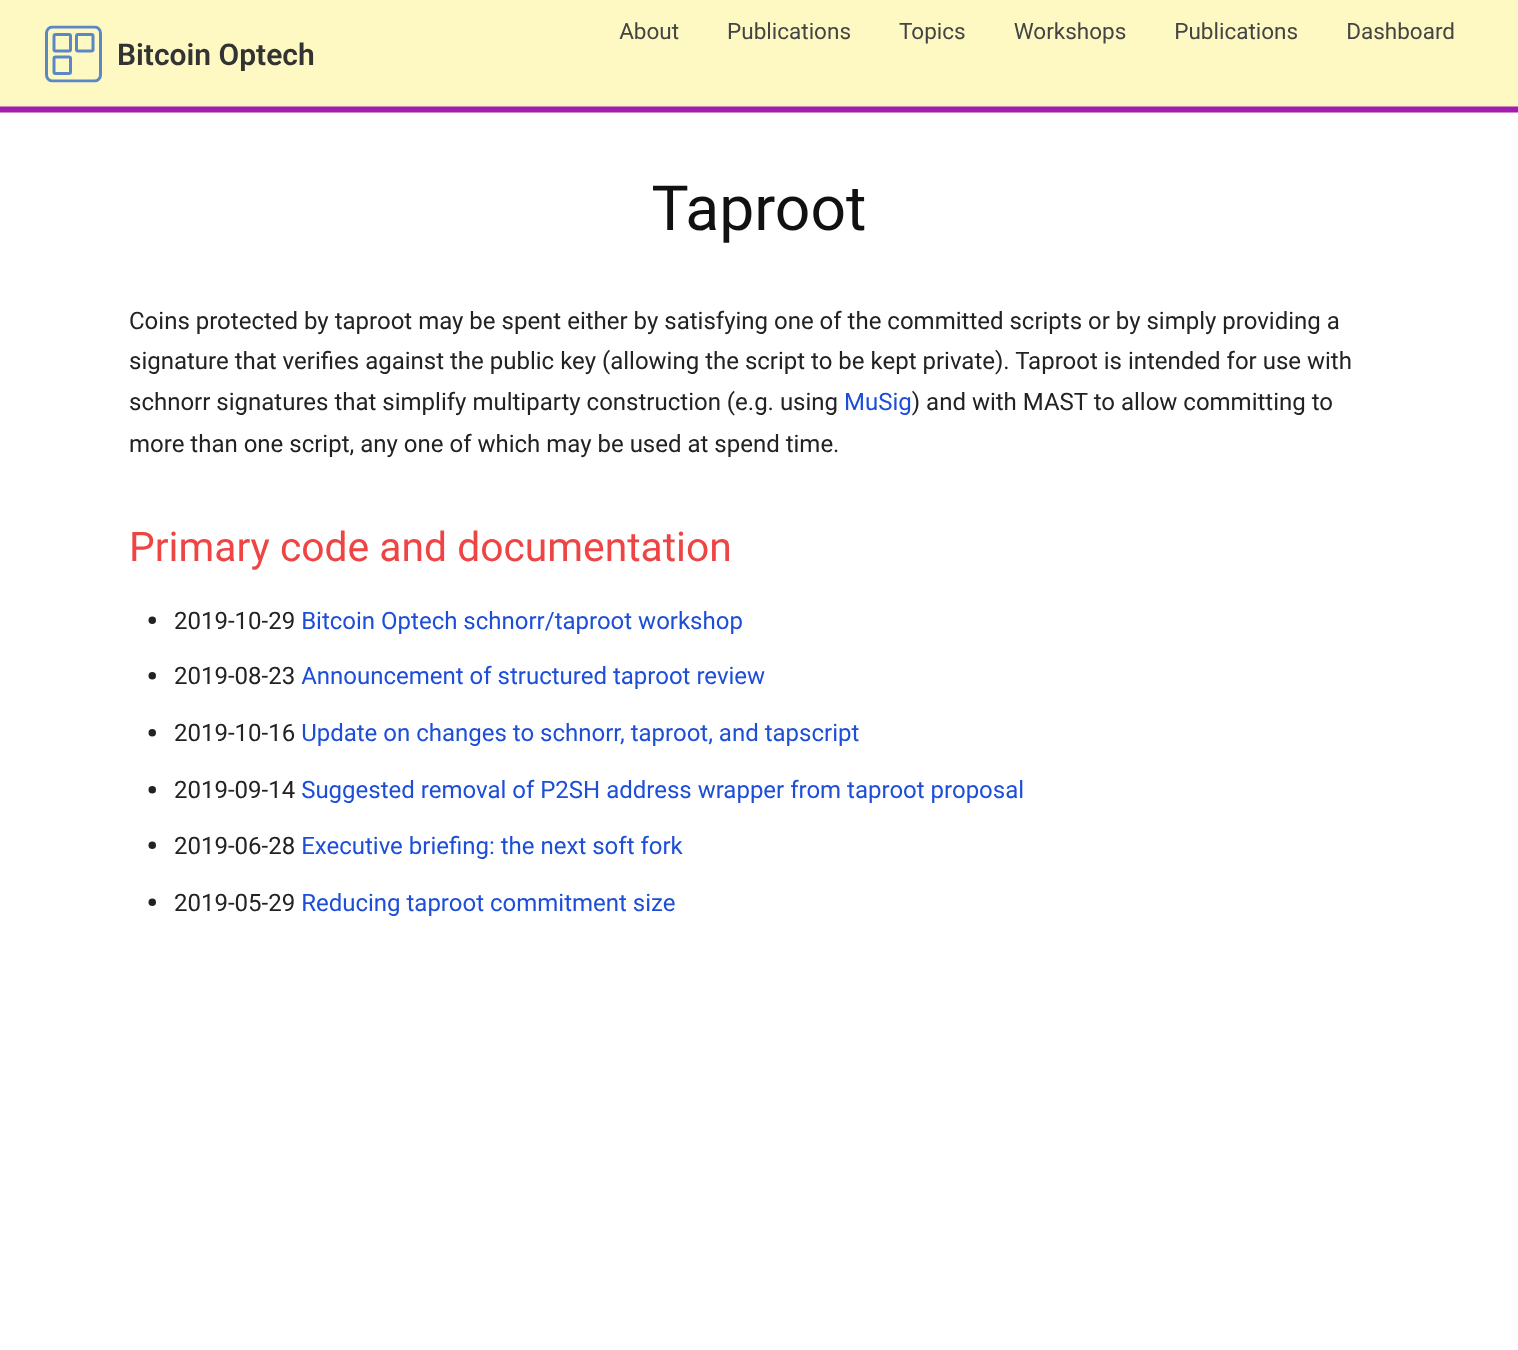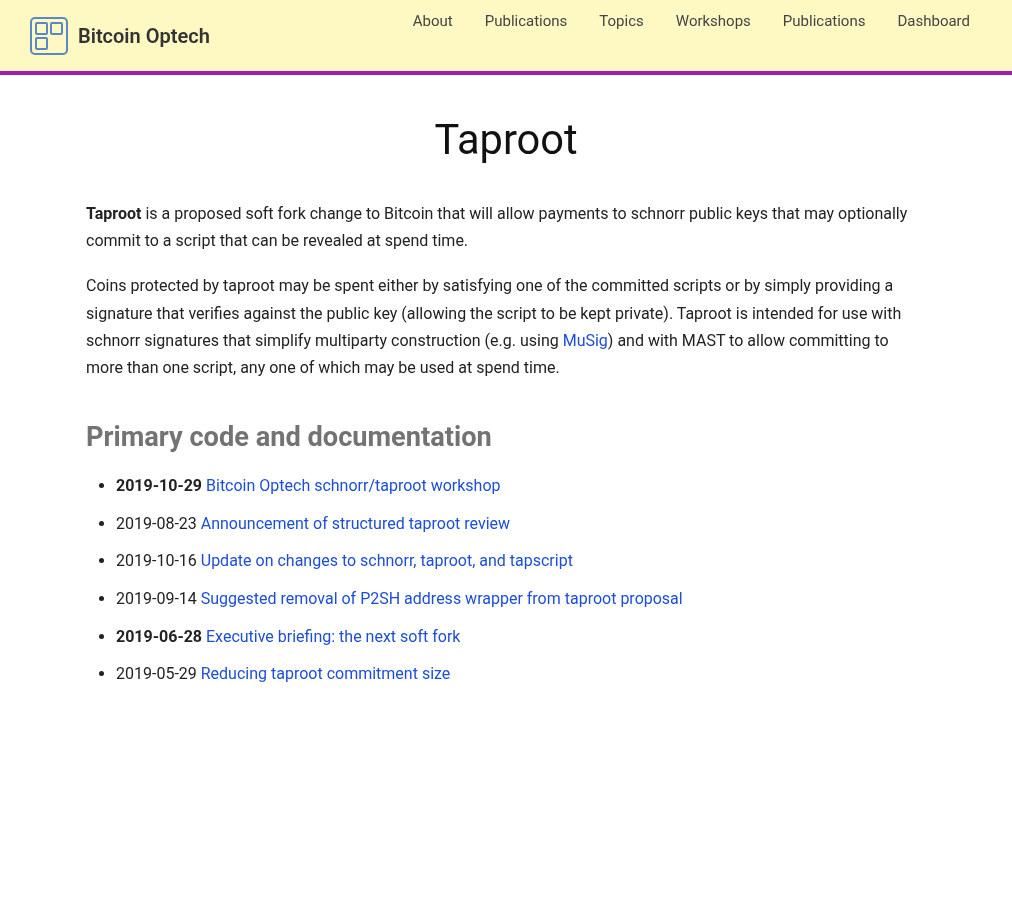--- a/index.html
+++ b/index.html
@@ -80,23 +80,23 @@
       font-weight: 700;
     }
 
     a {
       color: #1d4ed8;
       text-decoration: none;
     }
 
     h2 {
       font-size: 1.7em;
-      font-weight: 700;
+      font-weight: 400;
       margin: 40px 0 20px 0;
-      color: #737373;
+      color: #ef4444;
     }
 
     ul {
       list-style: disc;
       padding-left: 30px;
       margin-bottom: 20px;
     }
 
     ul li {
       margin-bottom: 10px;
@@ -106,21 +106,21 @@
 
     .newsletter-list li {
       margin-bottom: 12px;
     }
 
     .newsletter-list .date {
       font-weight: normal;
     }
 
     .newsletter-list .date-bold {
-      font-weight: 700;
+      font-weight: 400;
     }
   </style>
 </head>
 <body>
 
 <nav>
   <a class="nav-logo" href="#">
     <svg class="nav-logo-icon" viewBox="0 0 38 38" fill="none" xmlns="http://www.w3.org/2000/svg">
       <rect x="1" y="1" width="36" height="36" rx="4" stroke="#5a87c5" stroke-width="2" fill="none"></rect>
       <rect x="6" y="6" width="11" height="11" rx="1" fill="none" stroke="#5a87c5" stroke-width="2"></rect>
@@ -135,23 +135,20 @@
     <li><a href="#">Topics</a></li>
     <li><a href="#">Workshops</a></li>
     <li><a href="#">Publications</a></li>
     <li><a href="#">Dashboard</a></li>
   </ul>
 </nav>
 
 <main>
   <h1>Taproot</h1>
 
-  <p>
-    <strong>Taproot</strong><span> is a proposed soft fork change to Bitcoin that will allow payments to schnorr public keys that may optionally commit to a script that can be revealed at spend time.</span>
-  </p>
 
   <p>
     <span>Coins protected by taproot may be spent either by satisfying one of the committed scripts or by simply providing a signature that verifies against the public key (allowing the script to be kept private). Taproot is intended for use with schnorr signatures that simplify multiparty construction (e.g. using </span><a href="#">MuSig</a><span>) and with MAST to allow committing to more than one script, any one of which may be used at spend time.</span>
   </p>
 
   <h2>Primary code and documentation</h2>
 
 
 
   <ul class="newsletter-list">

